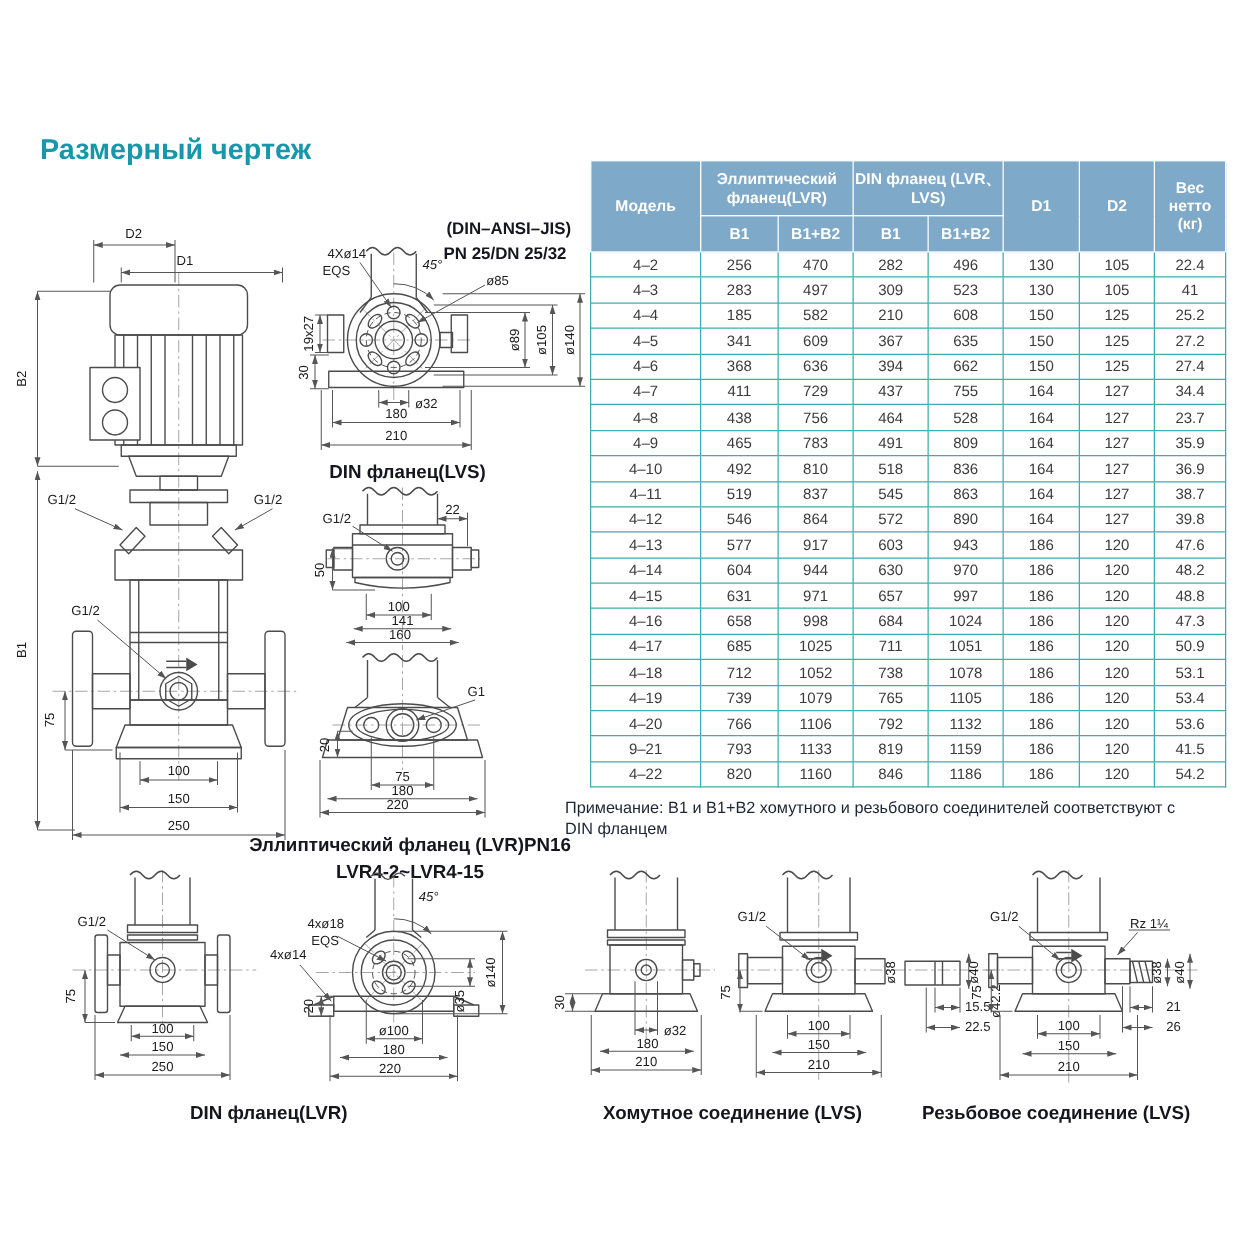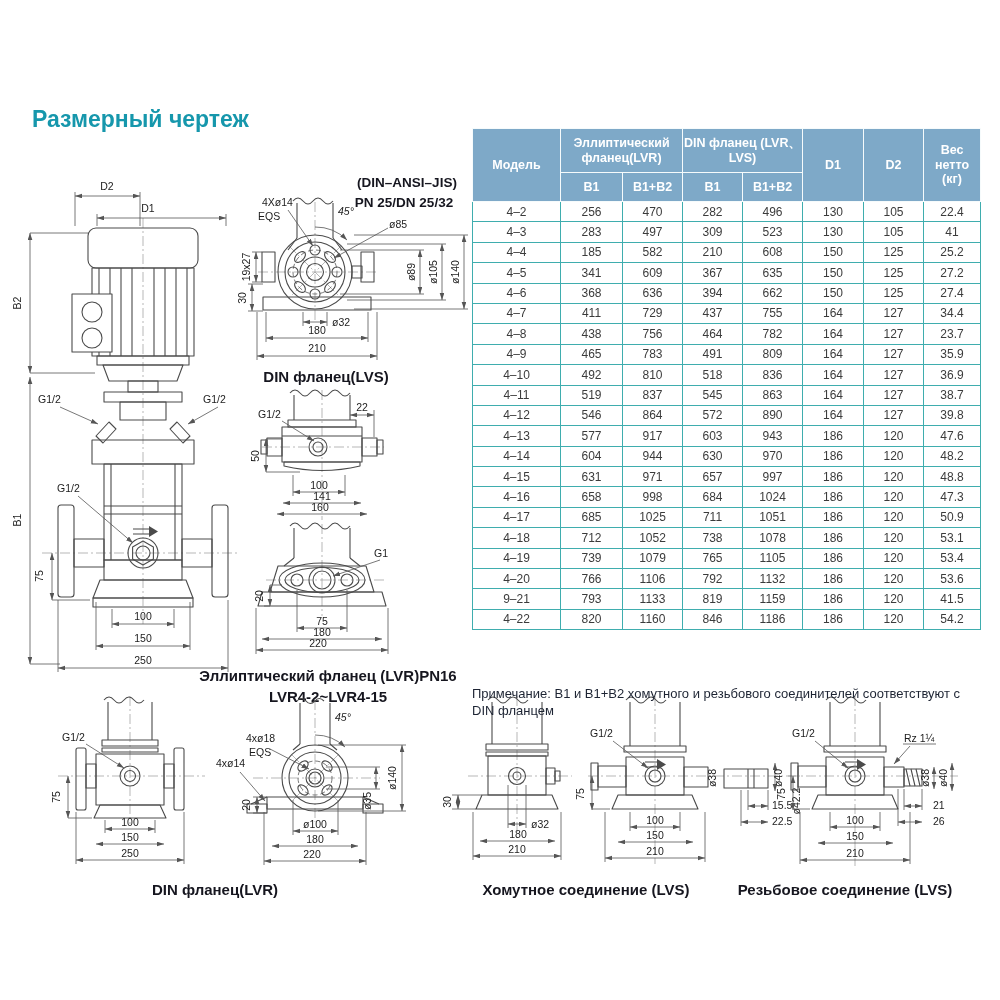--- a/index.html
+++ b/index.html
@@ -6,21 +6,21 @@
   .page{position:relative;width:1000px;height:1000px;background:#fff;overflow:hidden;
         font-family:"Liberation Sans",sans-serif;border-radius:29px;}
   .title{position:absolute;left:32px;top:106px;font-weight:bold;font-size:23px;color:#1697ac;}
   .tablewrap{position:absolute;left:472px;top:128px;width:508px;}
   table{border-collapse:collapse;table-layout:fixed;width:508px;border:1px solid #3fadae;}
   thead th{background:#7ea9c8;color:#fff;font-size:12.5px;font-weight:bold;
            border:1px solid #f6fbfc;padding:1px 1px;line-height:1.18;text-align:center;vertical-align:middle;}
   thead tr.r1{height:44px;} thead tr.r2{height:29px;}
   tbody td{border:1px solid #3fadae;background:#fff;text-align:center;font-size:12px;
            color:#3b3b3b;padding:2.5px 0;line-height:1.2;}
-  .note{position:absolute;left:472px;top:637px;width:494px;font-size:13px;line-height:1.32;color:#1d2433;margin-top:48px;}
+  .note{position:absolute;left:452px;top:637px;width:494px;font-size:13px;line-height:1.32;color:#1d2433;}
   svg{position:absolute;left:0;top:0;}
   .o{fill:none;stroke:#4b4b4b;stroke-width:1.1;stroke-linejoin:round;}
   .of{fill:#fff;stroke:#4b4b4b;stroke-width:1.1;stroke-linejoin:round;}
   .d{fill:none;stroke:#555;stroke-width:0.8;}
   .dd{fill:none;stroke:#555;stroke-width:0.8;stroke-dasharray:5 3;}
   .c{fill:none;stroke:#999;stroke-width:0.7;stroke-dasharray:10 3 2 3;}
   text.t{font-family:"Liberation Sans",sans-serif;font-size:10.5px;fill:#1c1c1c;}
   text.ti{font-style:italic;}
   text.tm{text-anchor:middle;}
   text.cap{font-family:"Liberation Sans",sans-serif;font-size:15px;font-weight:600;fill:#16161f;text-anchor:middle;}
@@ -486,21 +486,21 @@
             <td>755</td>
             <td>164</td>
             <td>127</td>
             <td>34.4</td>
           </tr>
           <tr>
             <td>4–8</td>
             <td>438</td>
             <td>756</td>
             <td>464</td>
-            <td>782</td>
+            <td>528</td>
             <td>164</td>
             <td>127</td>
             <td>23.7</td>
           </tr>
           <tr>
             <td>4–9</td>
             <td>465</td>
             <td>783</td>
             <td>491</td>
             <td>809</td>

